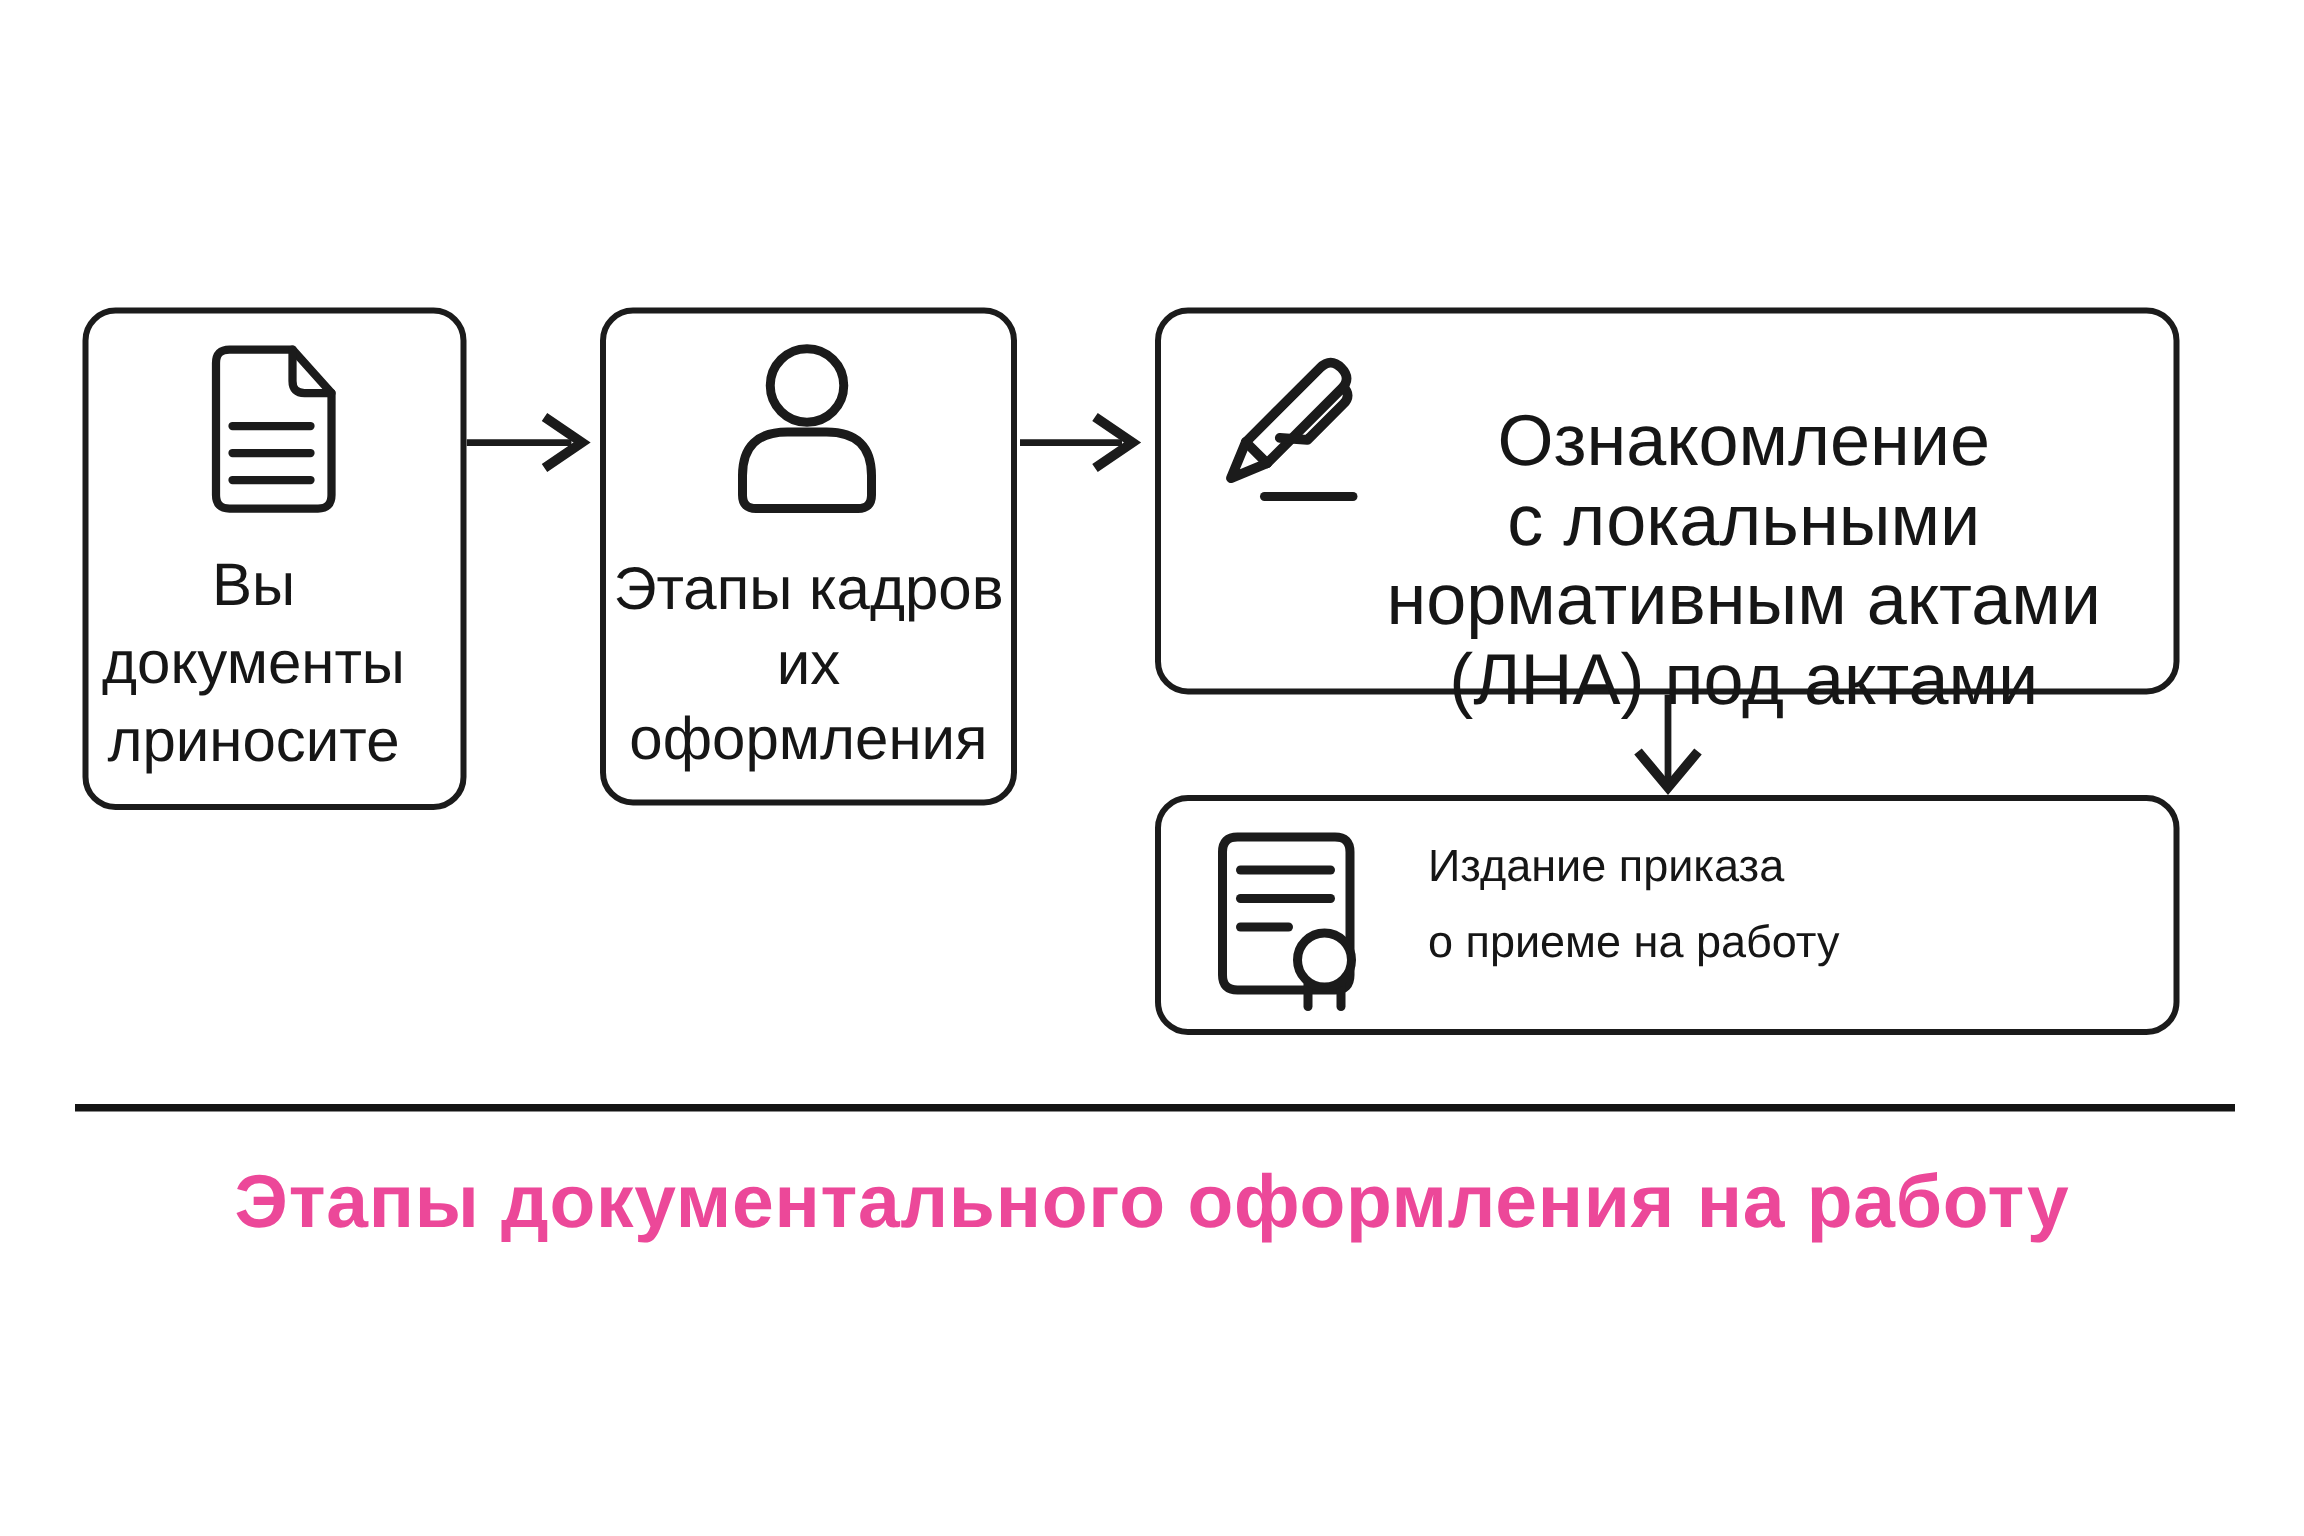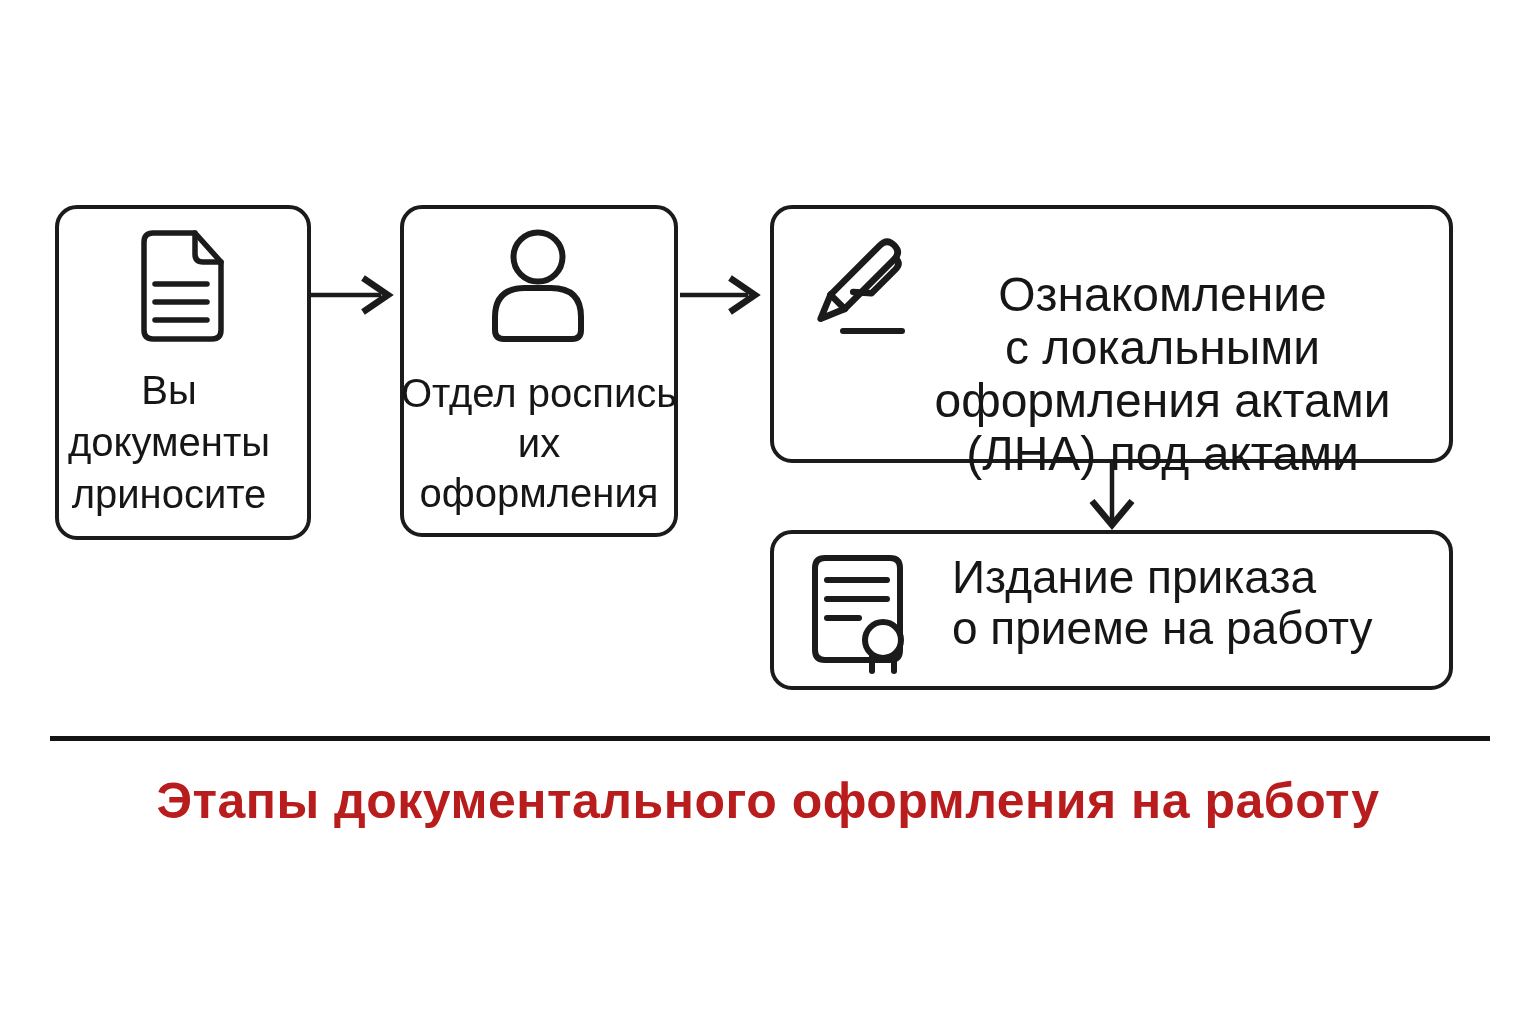--- a/index.html
+++ b/index.html
@@ -37,38 +37,38 @@
   #text-hr {
     left:400px; top:368px; width:278px;
     text-align:center; font-size:40px; line-height:50px;
   }
   #text-lna {
     left:905px; top:232px; width:515px;
     text-align:center; font-size:48px; line-height:53px;margin-top:36px;
   }
   #text-order {
     left:952px; top:552px; width:480px;
-    text-align:left; font-size:46px; line-height:51px;
+    text-align:left; font-size:30px; line-height:51px;
   }
   .arrow { position:absolute; }
   #arrow-1 { left:311px; top:270px; }
   #arrow-2 { left:678px; top:270px; }
   #arrow-3 { left:1084px; top:463px; }
 
   #divider {
     position:absolute;
     left:50px; top:736px; width:1440px; height:5px;
     background:#141414;
   }
   #caption {
     position:absolute;
     left:0; top:772px; width:1536px;
     text-align:center;
     font-size:50px; line-height:58px; font-weight:700;
-    color:#b91c1c;
+    color:#ec4899;
     letter-spacing:0.5px;
   }
   svg { display:block; }
 </style>
 </head>
 <body>
 
 <div id="canvas">
 
   <div class="box" id="box-bring"></div>
@@ -95,21 +95,21 @@
   </div>
 
   <div class="box" id="box-hr"></div>
   <div class="icon" id="person-icon">
     <svg width="92" height="114" viewBox="0 0 92 114" fill="none" stroke="#1b1b1b" stroke-width="6" stroke-linecap="round" stroke-linejoin="round">
       <circle cx="46" cy="28" r="24.5"></circle>
       <path d="M12 110 Q3 110 3 101 V88 Q3 59 33 59 H59 Q89 59 89 88 V101 Q89 110 80 110 Z"></path>
     </svg>
   </div>
   <div class="box-text" id="text-hr">
-    <div>Отдел роспись</div>
+    <div>Этапы кадров</div>
     <div>их</div>
     <div>оформления</div>
   </div>
 
   <div class="arrow" id="arrow-2">
     <svg width="90" height="50" viewBox="0 0 90 50" fill="none" stroke="#1b1b1b">
       <line x1="2" y1="25" x2="70" y2="25" stroke-width="4.5"></line>
       <polyline points="52,8 77,25 52,42" stroke-width="6.5" stroke-linejoin="miter"></polyline>
     </svg>
   </div>
@@ -122,21 +122,21 @@
         <line x1="52" y1="82" x2="72" y2="82"></line>
         <path d="M52 82 L62 106 L72 82"></path>
         <path d="M72 10 Q80 10 80 18 V52 L66 64"></path>
       </g>
       <line x1="48" y1="104" x2="107" y2="104" stroke-width="6"></line>
     </svg>
   </div>
   <div class="box-text" id="text-lna">
     <div>Ознакомление</div>
     <div>с локальными</div>
-    <div>оформления актами</div>
+    <div>нормативным актами</div>
     <div>(ЛНА) под актами</div>
   </div>
 
   <div class="arrow" id="arrow-3">
     <svg width="56" height="68" viewBox="0 0 56 68" fill="none" stroke="#1b1b1b">
       <line x1="28" y1="0" x2="28" y2="58" stroke-width="4.5"></line>
       <polyline points="8,38 28,62 48,38" stroke-width="6.5" stroke-linejoin="miter"></polyline>
     </svg>
   </div>
 

